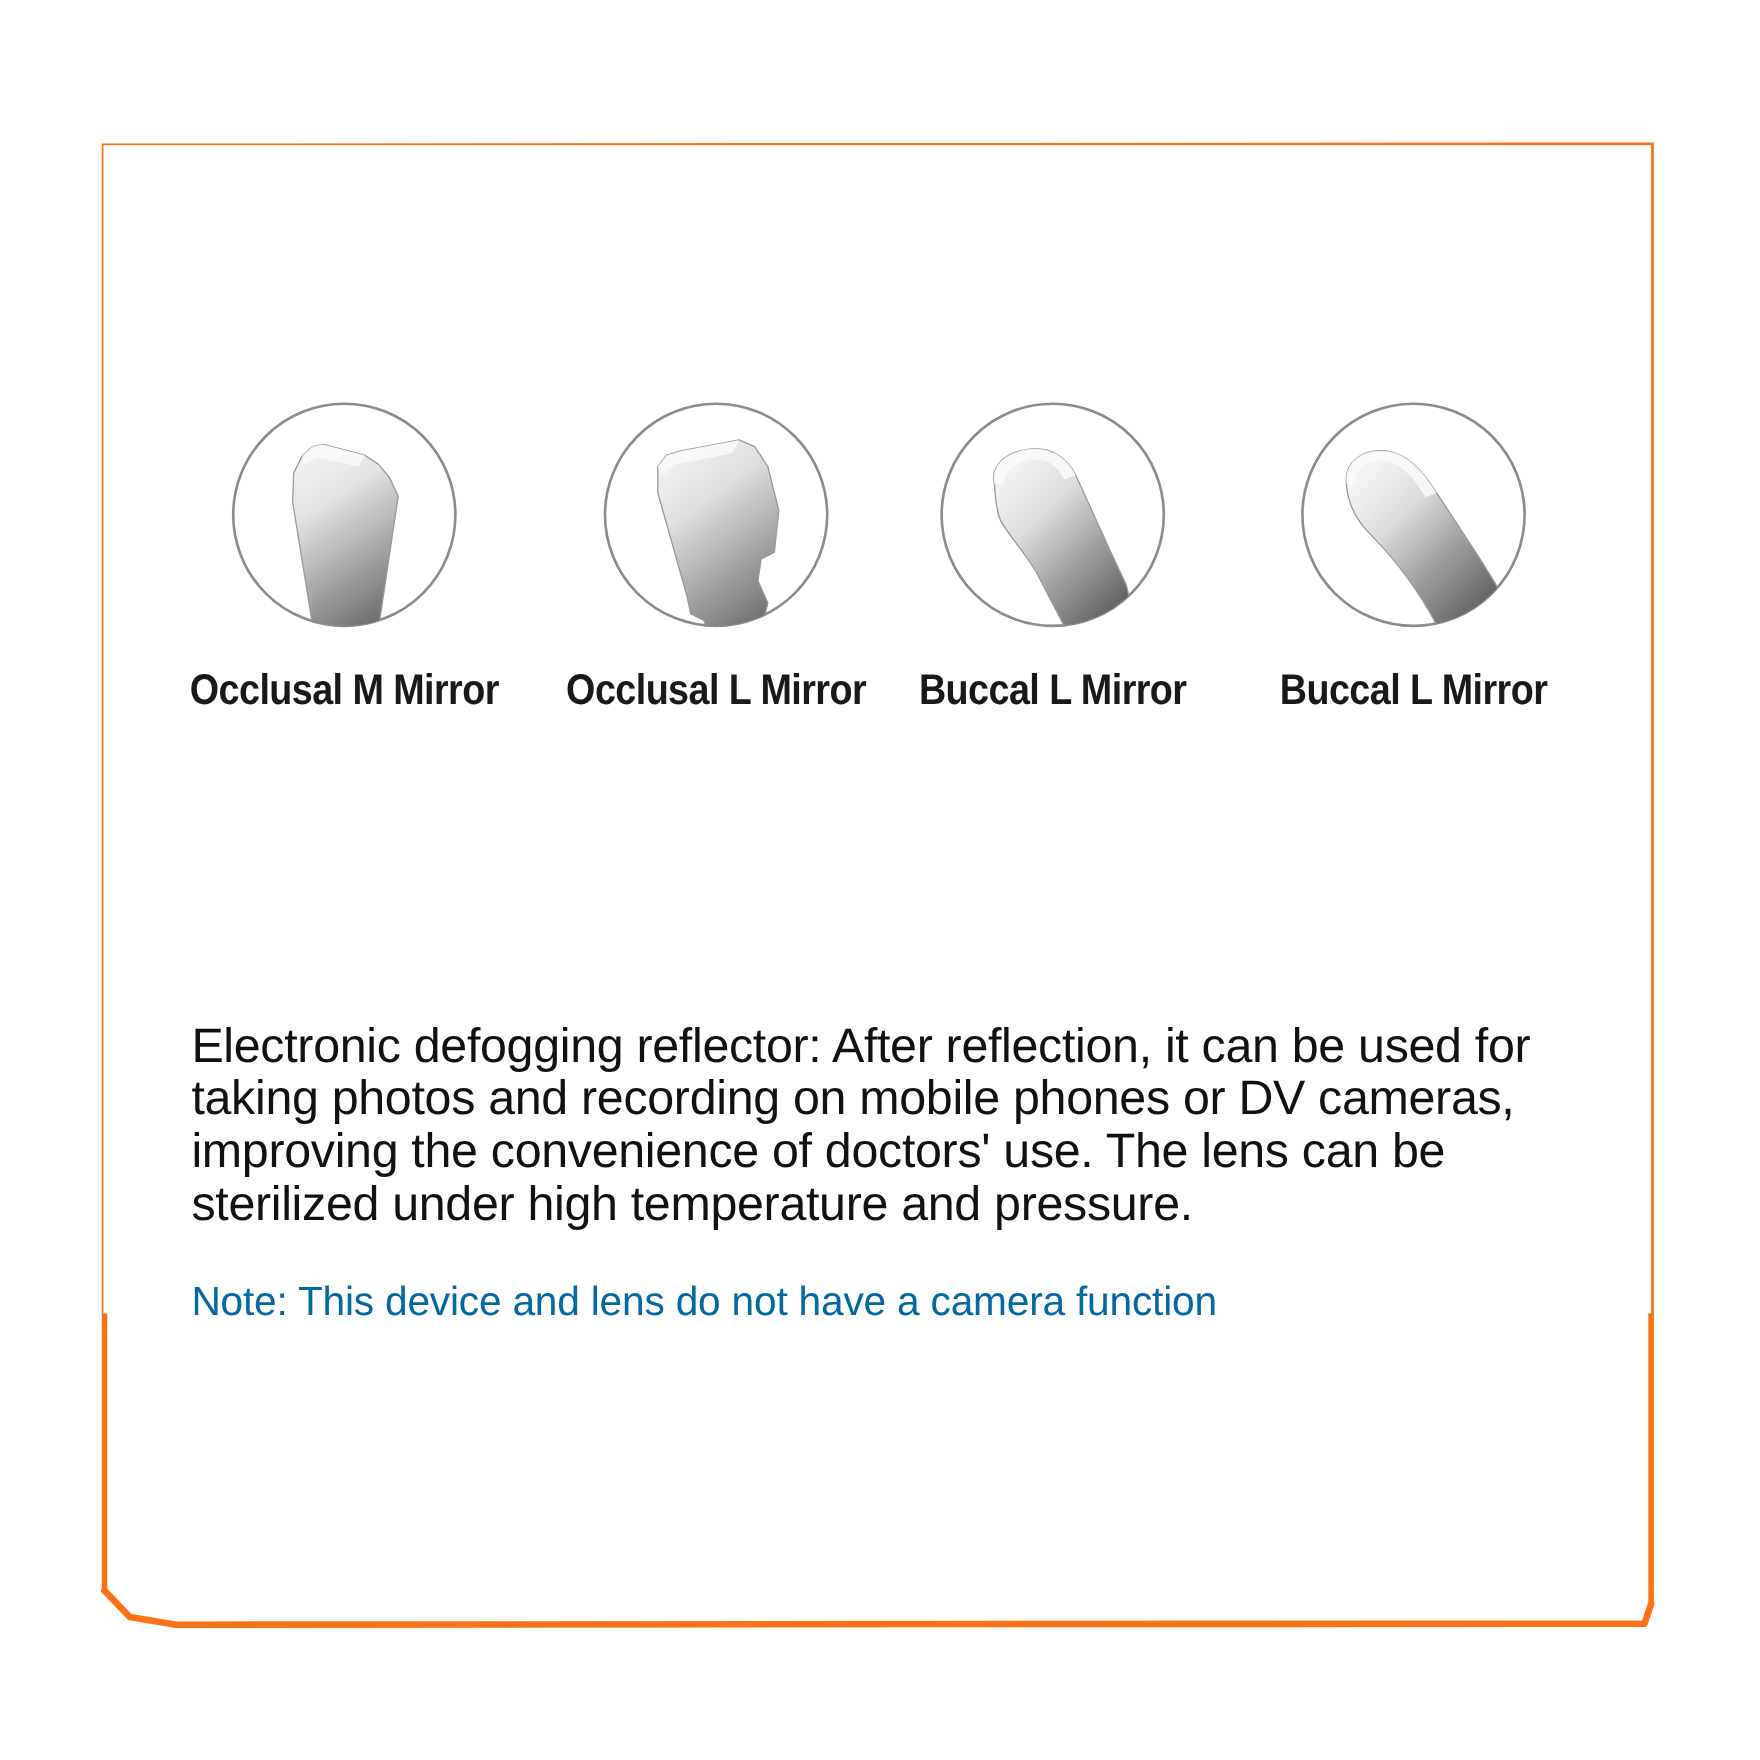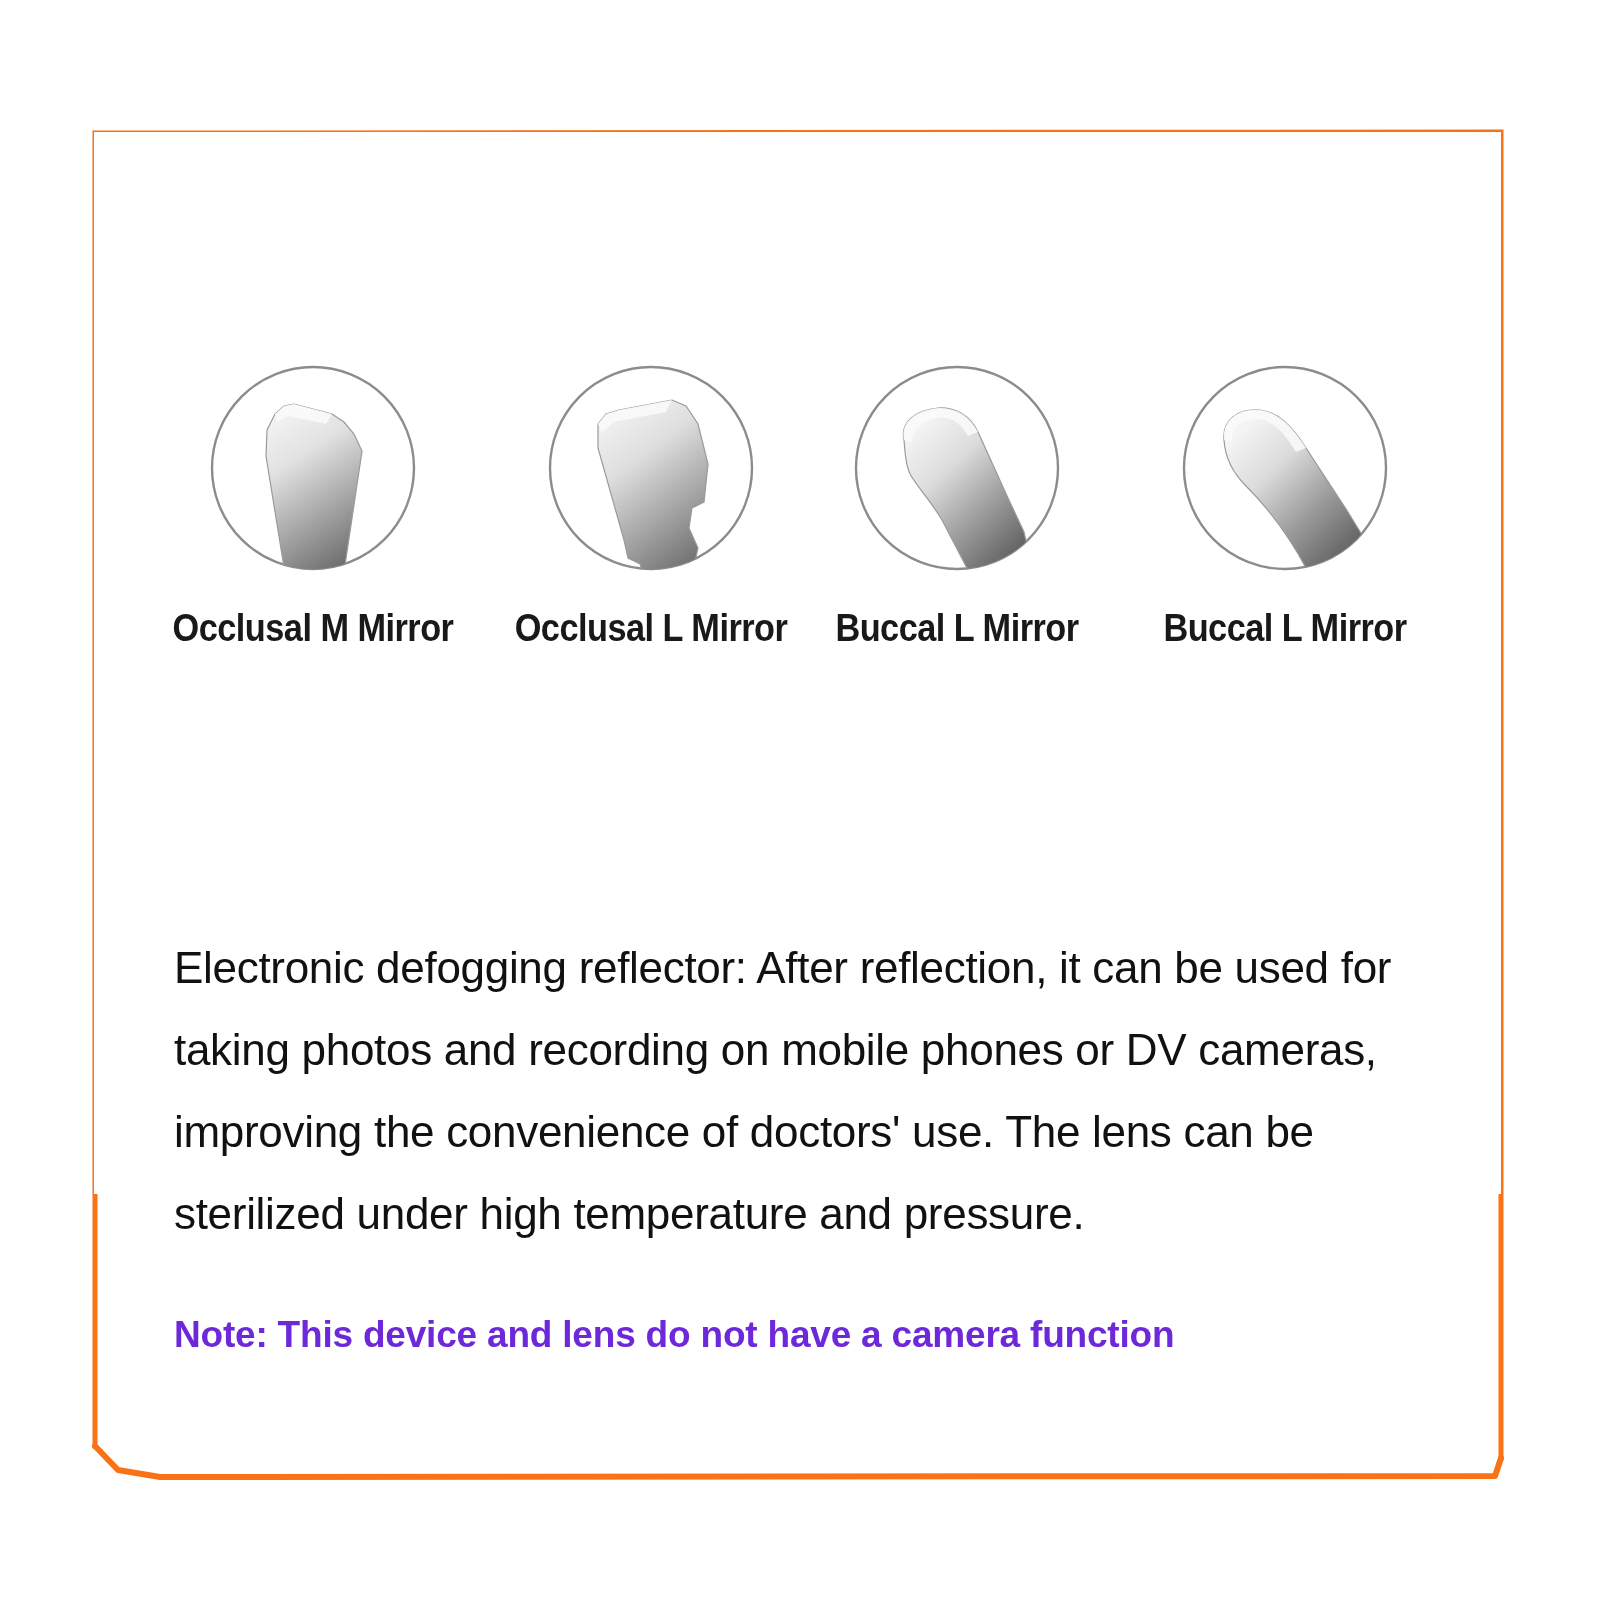--- a/index.html
+++ b/index.html
@@ -85,32 +85,32 @@
   #description {
     position: absolute;
     left: 80px;
     top: 795px;
     width: 1270px;
   }
   #description-text {
     font-family: "Liberation Sans", sans-serif;
     font-weight: 400;
     font-size: 44px;
-    line-height: 82px;
+    line-height: 48px;
     color: #111111;
     letter-spacing: -0.3px;
     margin: 0;
   }
   #note-text {
-    margin: 56px 0 0 0;
-    font-family: "Liberation Sans", sans-serif;
-    font-weight: 700;
+    margin: 40px 0 0 0;
+    font-family: "Liberation Sans", sans-serif;
+    font-weight: 400;
     font-size: 37px;
     line-height: 48px;
-    color: #6d28d9;
+    color: #0369a1;
     letter-spacing: -0.2px;
   }
 </style>
 </head>
 <body>
 
 <div id="page">
 
   <svg id="frame-svg" viewBox="0 0 1600 1600" xmlns="http://www.w3.org/2000/svg">
     <path d="M 95,1446 L 95,133 L 1501,132 L 1501,1458" fill="none" stroke="#F97316" stroke-width="5" stroke-linecap="square" stroke-linejoin="miter"></path>

